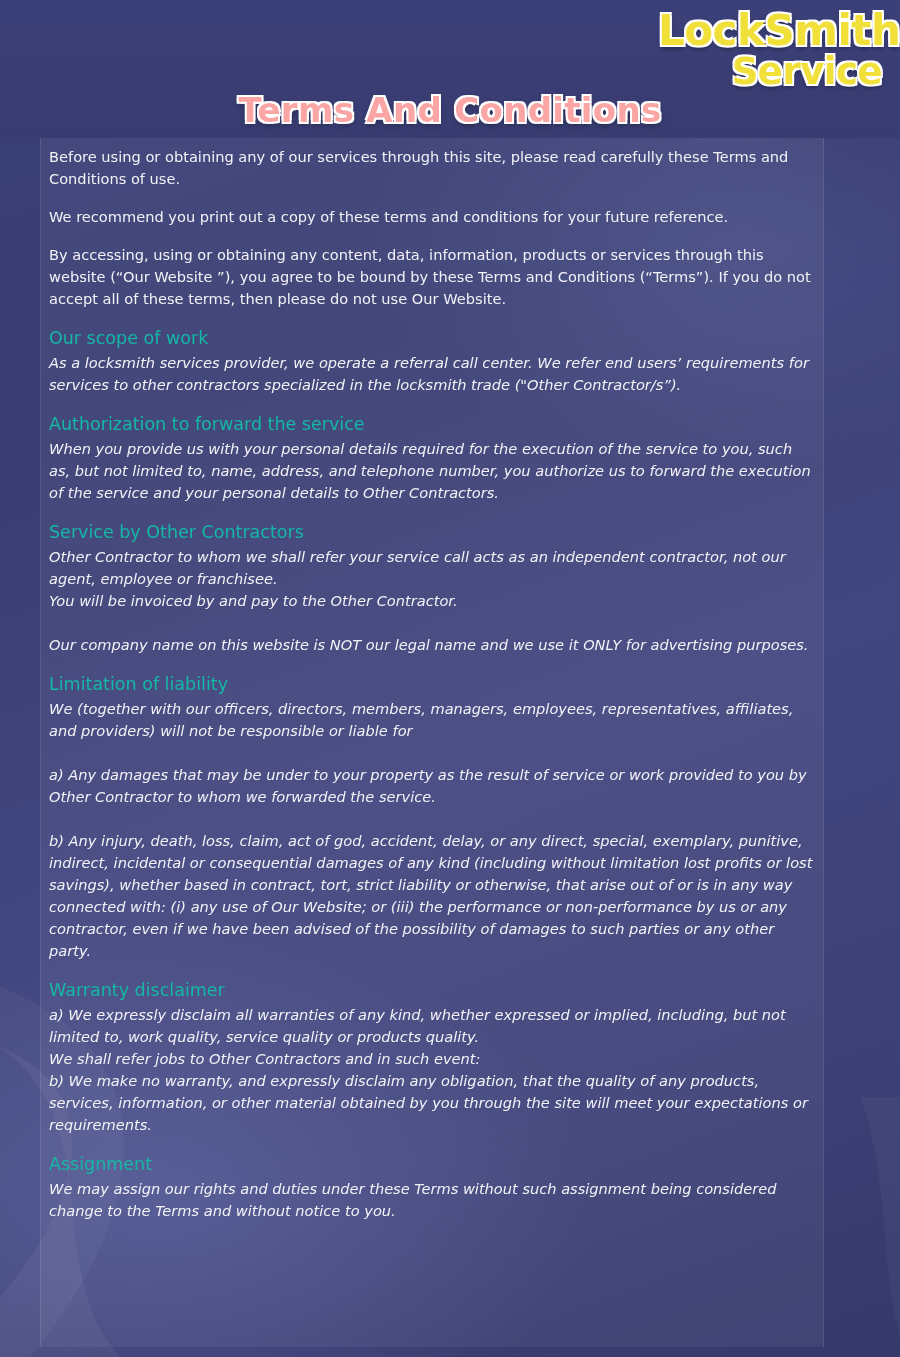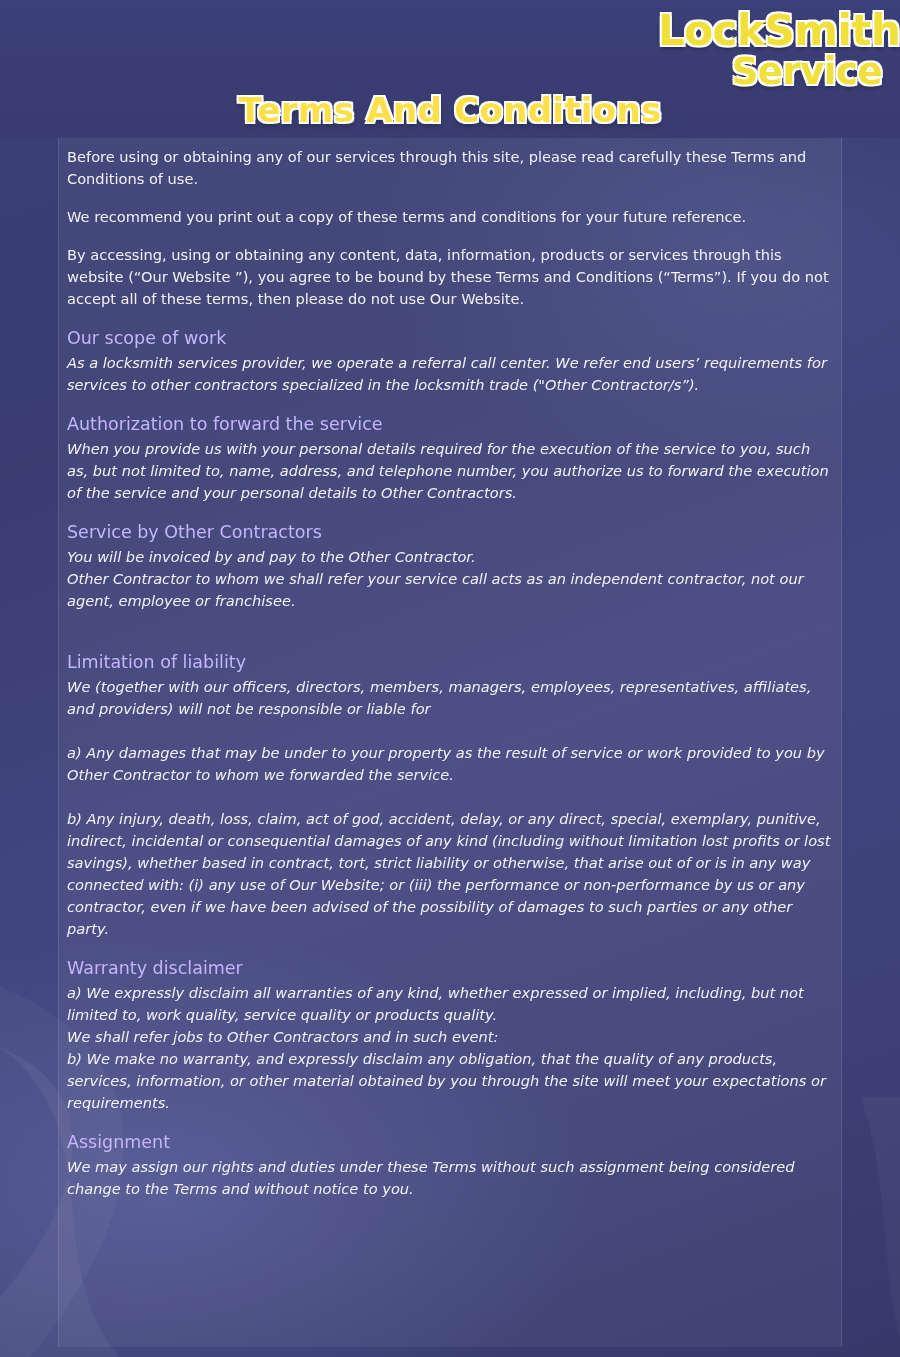--- a/index.html
+++ b/index.html
@@ -72,35 +72,35 @@
   .page-title {
     position: absolute;
     top: 90px;
     left: 0;
     width: 900px;
     text-align: center;
     z-index: 5;
     font-family: "DejaVu Sans", sans-serif;
     font-weight: bold;
     font-size: 34px;
-    color: #fde047;
+    color: #fca5a5;
     letter-spacing: 0.3px;
     text-shadow:
       -2px -2px 0 #ffffff,
        2px -2px 0 #ffffff,
       -2px  2px 0 #ffffff,
        2px  2px 0 #ffffff,
        0px  3px 6px rgba(0,0,0,0.40);
   }
 
   
   .content-panel {
     position: absolute;
     top: 138px;
-    left: 58px;
+    left: 40px;
     width: 784px;
     bottom: 10px;
     background: rgba(255,255,255,0.055);
     border-left: 1px solid rgba(255,255,255,0.10);
     border-right: 1px solid rgba(255,255,255,0.10);
     padding: 8px 8px 0 8px;
     overflow: hidden;
     z-index: 4;
   }
 
@@ -111,21 +111,21 @@
     font-family: "DejaVu Sans", sans-serif;
   }
 
   .para {
     margin: 0 0 16px 0;
     color: #f2f2f7;
   }
   .para.tight { margin-bottom: 0; font-style: italic; }
 
   .section-heading {
-    color: #c4b5fd;
+    color: #14b8a6;
     font-size: 17.5px;
     line-height: 24px;
     margin: 16px 0 2px 0;
     font-weight: normal;
     font-family: "DejaVu Sans", sans-serif;
   }
   .section-block { margin-bottom: 16px; }
   .section-block p { margin: 0; }
 </style>
 </head>
@@ -162,23 +162,24 @@
       <div class="section-block">
         <div class="section-heading">Our scope of work</div>
         <p class="para tight">As a locksmith services provider, we operate a referral call center. We refer end users’ requirements for services to other contractors specialized in the locksmith trade ("Other Contractor/s”).</p>
       </div>
       <div class="section-block">
         <div class="section-heading">Authorization to forward the service</div>
         <p class="para tight">When you provide us with your personal details required for the execution of the service to you, such as, but not limited to, name, address, and telephone number, you authorize us to forward the execution of the service and your personal details to Other Contractors.</p>
       </div>
       <div class="section-block">
         <div class="section-heading">Service by Other Contractors</div>
+        <p class="para tight">Other Contractor to whom we shall refer your service call acts as an independent contractor, not our agent, employee or franchisee.</p>
         <p class="para tight">You will be invoiced by and pay to the Other Contractor.</p>
-        <p class="para tight">Other Contractor to whom we shall refer your service call acts as an independent contractor, not our agent, employee or franchisee.</p>
         <p class="para tight">&nbsp;</p>
+        <p class="para tight">Our company name on this website is NOT our legal name and we use it ONLY for advertising purposes.</p>
       </div>
       <div class="section-block">
         <div class="section-heading">Limitation of liability</div>
         <p class="para tight">We (together with our officers, directors, members, managers, employees, representatives, affiliates, and providers) will not be responsible or liable for</p>
         <p class="para tight">&nbsp;</p>
         <p class="para tight">a) Any damages that may be under to your property as the result of service or work provided to you by Other Contractor to whom we forwarded the service.</p>
         <p class="para tight">&nbsp;</p>
         <p class="para tight">b) Any injury, death, loss, claim, act of god, accident, delay, or any direct, special, exemplary, punitive, indirect, incidental or consequential damages of any kind (including without limitation lost profits or lost savings), whether based in contract, tort, strict liability or otherwise, that arise out of or is in any way connected with: (i) any use of Our Website; or (iii) the performance or non-performance by us or any contractor, even if we have been advised of the possibility of damages to such parties or any other party.</p>
       </div>
       <div class="section-block">

